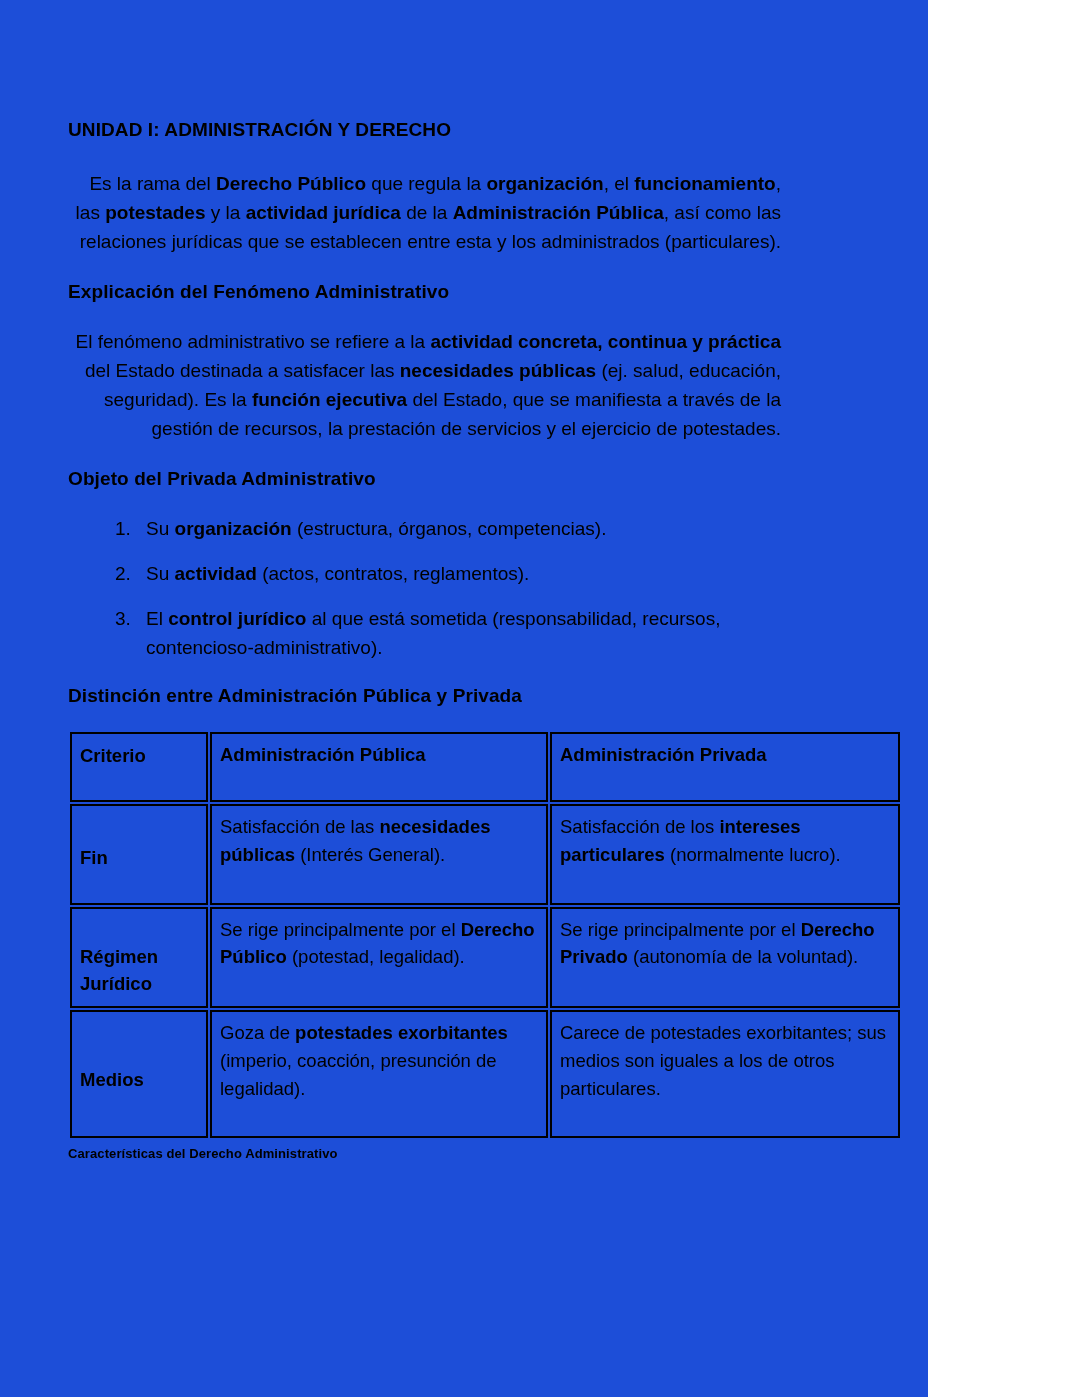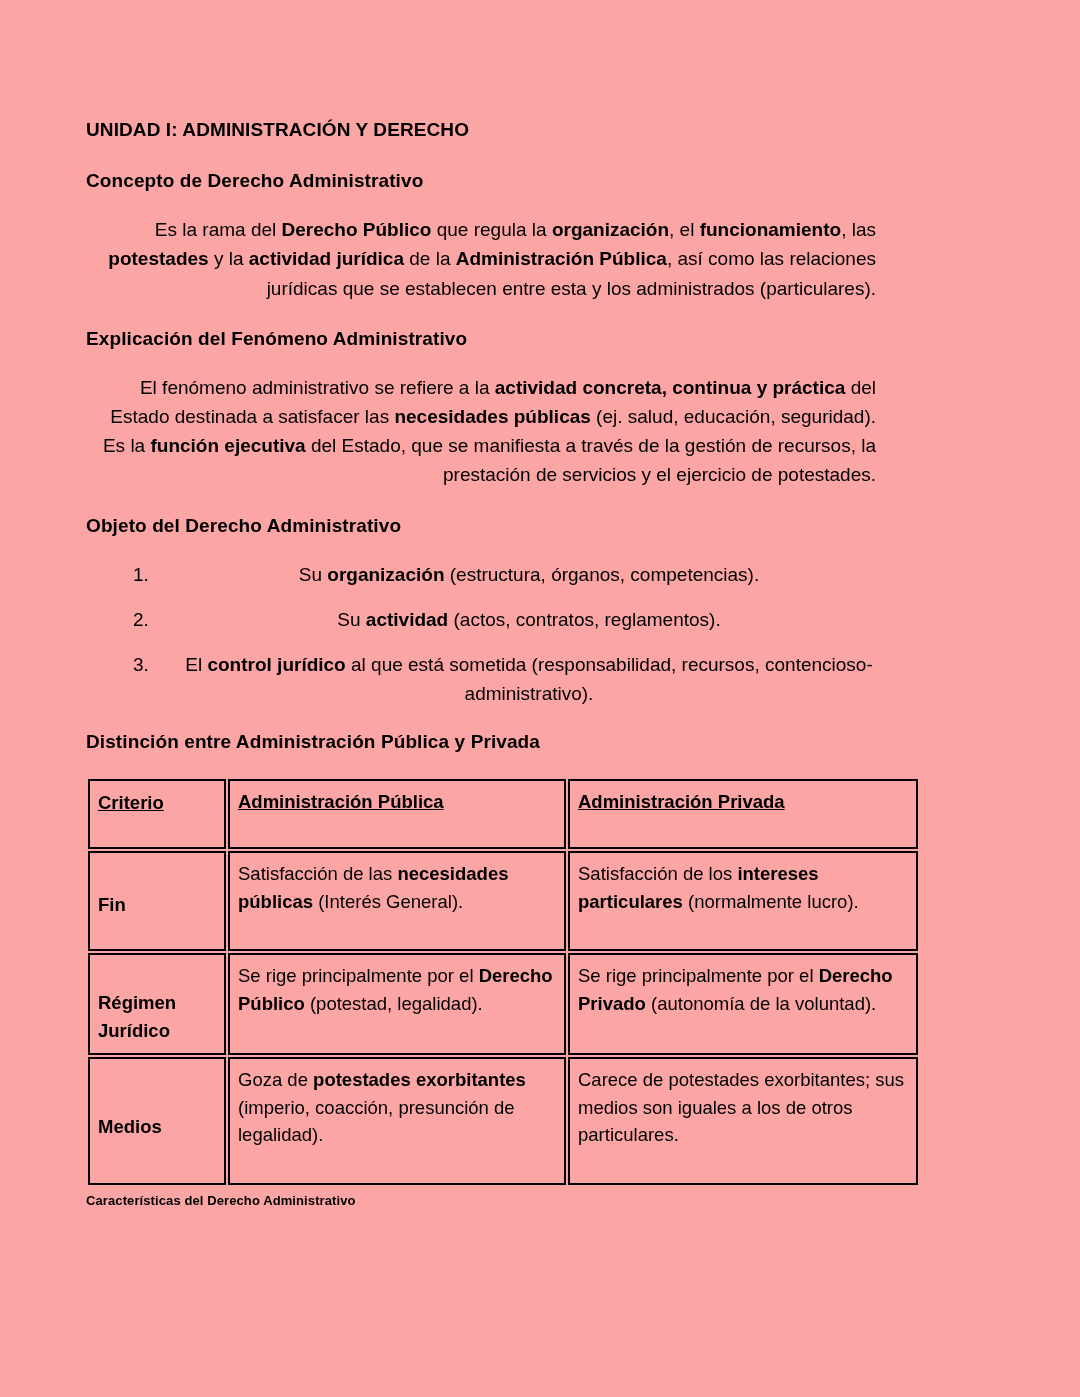--- a/index.html
+++ b/index.html
@@ -10,24 +10,24 @@
   }
   body {
     width: 1080px;
     height: 1397px;
     font-family: "Liberation Sans", sans-serif;
     color: #000000;
     -webkit-font-smoothing: antialiased;
   }
   .page {
     box-sizing: border-box;
-    width: 1080px;
+    width: 928px;
     height: 1397px;
-    padding: 118px 147px 0 86px;
-    background: #fca5a5;
+    padding: 118px 147px 0 68px;
+    background: #1d4ed8;
   }
   .doc-title {
     font-size: 19px;
     font-weight: bold;
     line-height: 1.3;
     margin: 0 0 26px 0;
     letter-spacing: 0.1px;
   }
   .section-heading {
     font-size: 19px;
@@ -51,21 +51,20 @@
     font-weight: bold;
   }
   ol.numbered {
     font-size: 19px;
     line-height: 1.53;
     margin: 0 0 22px 0;
     padding: 0 0 0 68px;
     list-style-position: outside;
     list-style-type: decimal;
     max-width: 740px;
-    text-align: center;
   }
   ol.numbered li {
     margin: 0 0 16px 0;
     padding-left: 10px;
   }
   ol.numbered li:last-child {
     margin-bottom: 0;
   }
   table.compare {
     border-collapse: separate;
@@ -99,21 +98,20 @@
   }
   table.compare td.pub-col {
     width: 318px;
   }
   table.compare td.priv-col {
     width: 330px;
   }
   table.compare tr.head-row td {
     font-weight: bold;
     padding-bottom: 30px;
-    text-decoration: underline;
   }
   table.compare tr.fin-row td.pub-col,
   table.compare tr.fin-row td.priv-col {
     padding-bottom: 34px;
   }
   table.compare tr.reg-row td.pub-col,
   table.compare tr.reg-row td.priv-col {
     padding-bottom: 34px;
   }
   table.compare tr.med-row td.pub-col,
@@ -128,29 +126,28 @@
     letter-spacing: 0.1px;
   }
 </style>
 </head>
 <body>
 
 <div class="page">
 
   <h1 class="doc-title">UNIDAD I: ADMINISTRACIÓN Y DERECHO</h1>
 
-  <h2 class="section-heading">Concepto de Derecho Administrativo</h2>
 
   <p class="body-text">Es la rama del <b>Derecho Público</b> que regula la <b>organización</b>, el <b>funcionamiento</b>, las <b>potestades</b> y la <b>actividad jurídica</b> de la <b>Administración Pública</b>, así como las relaciones jurídicas que se establecen entre esta y los administrados (particulares).</p>
 
   <h2 class="section-heading">Explicación del Fenómeno Administrativo</h2>
 
   <p class="body-text">El fenómeno administrativo se refiere a la <b>actividad concreta, continua y práctica</b> del Estado destinada a satisfacer las <b>necesidades públicas</b> (ej. salud, educación, seguridad). Es la <b>función ejecutiva</b> del Estado, que se manifiesta a través de la gestión de recursos, la prestación de servicios y el ejercicio de potestades.</p>
 
-  <h2 class="section-heading">Objeto del Derecho Administrativo</h2>
+  <h2 class="section-heading">Objeto del Privada Administrativo</h2>
 
 
   <ol class="numbered">
       <li>Su <b>organización</b> (estructura, órganos, competencias).</li>
       <li>Su <b>actividad</b> (actos, contratos, reglamentos).</li>
       <li>El <b>control jurídico</b> al que está sometida (responsabilidad, recursos, contencioso-administrativo).</li>
     </ol>
 
   <h2 class="section-heading">Distinción entre Administración Pública y Privada</h2>
 

